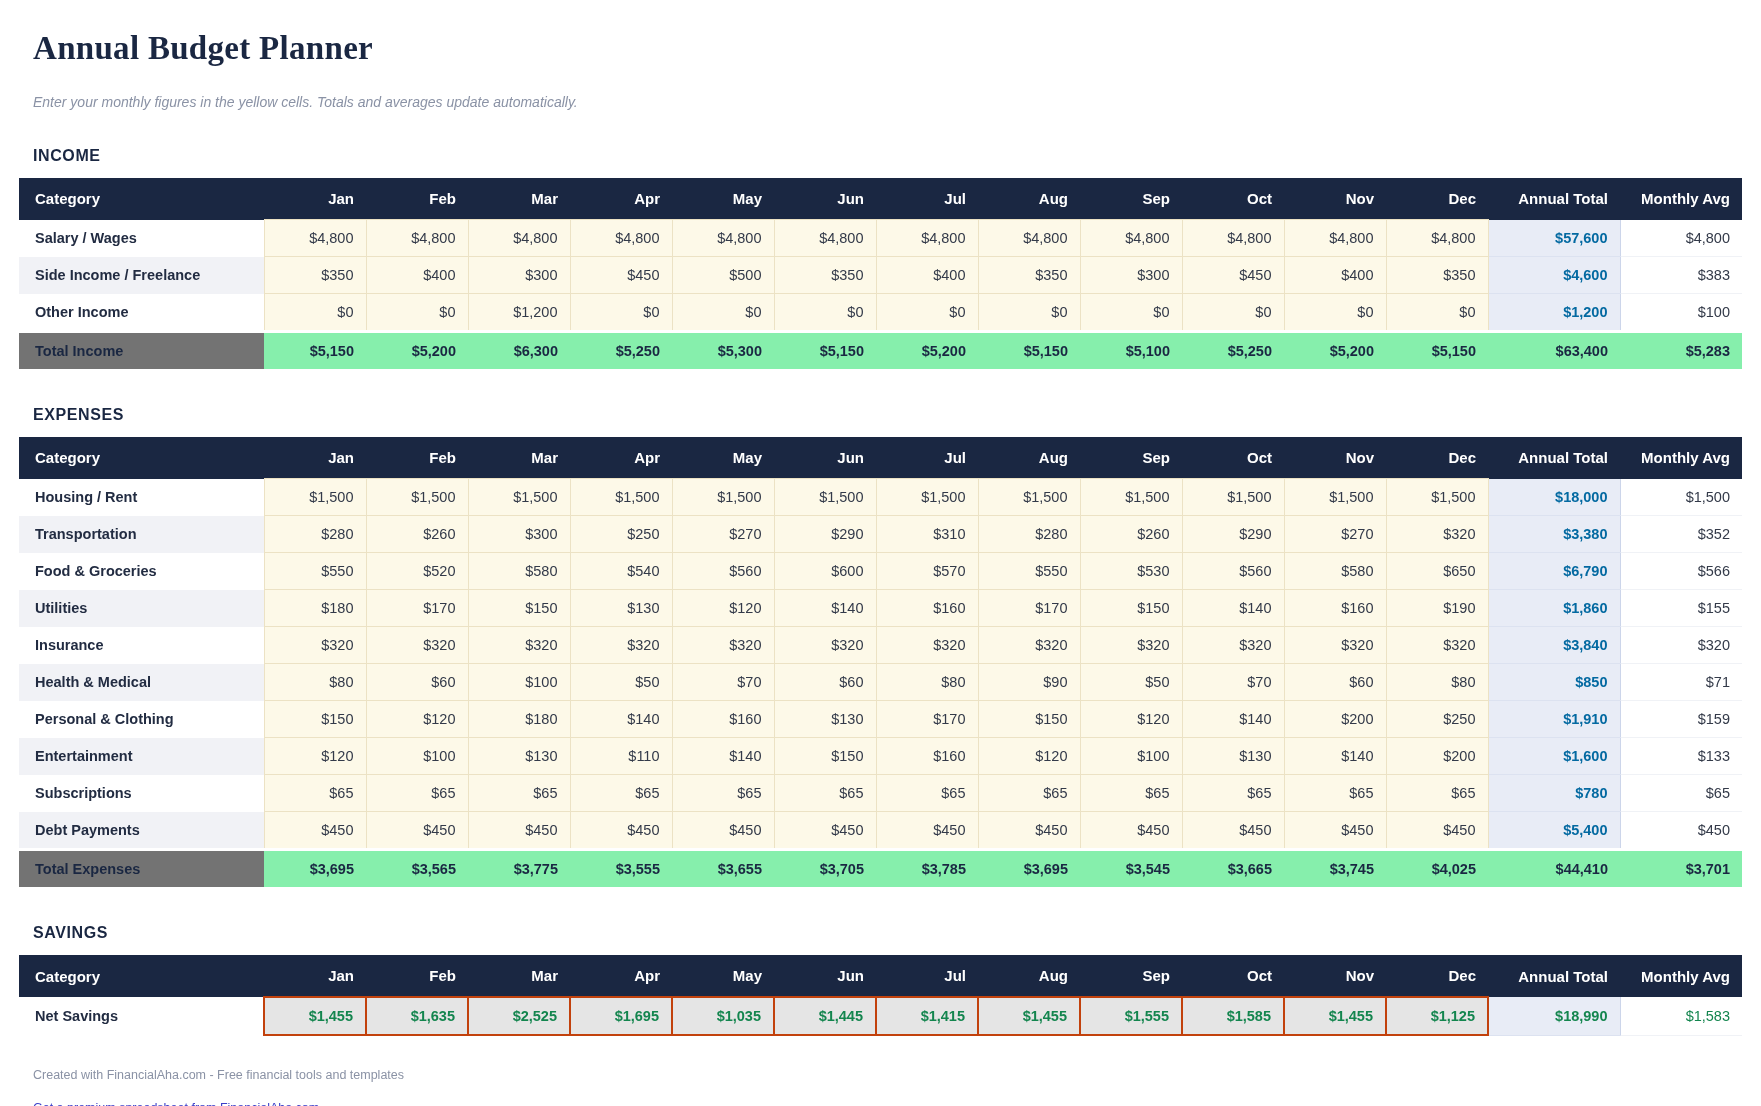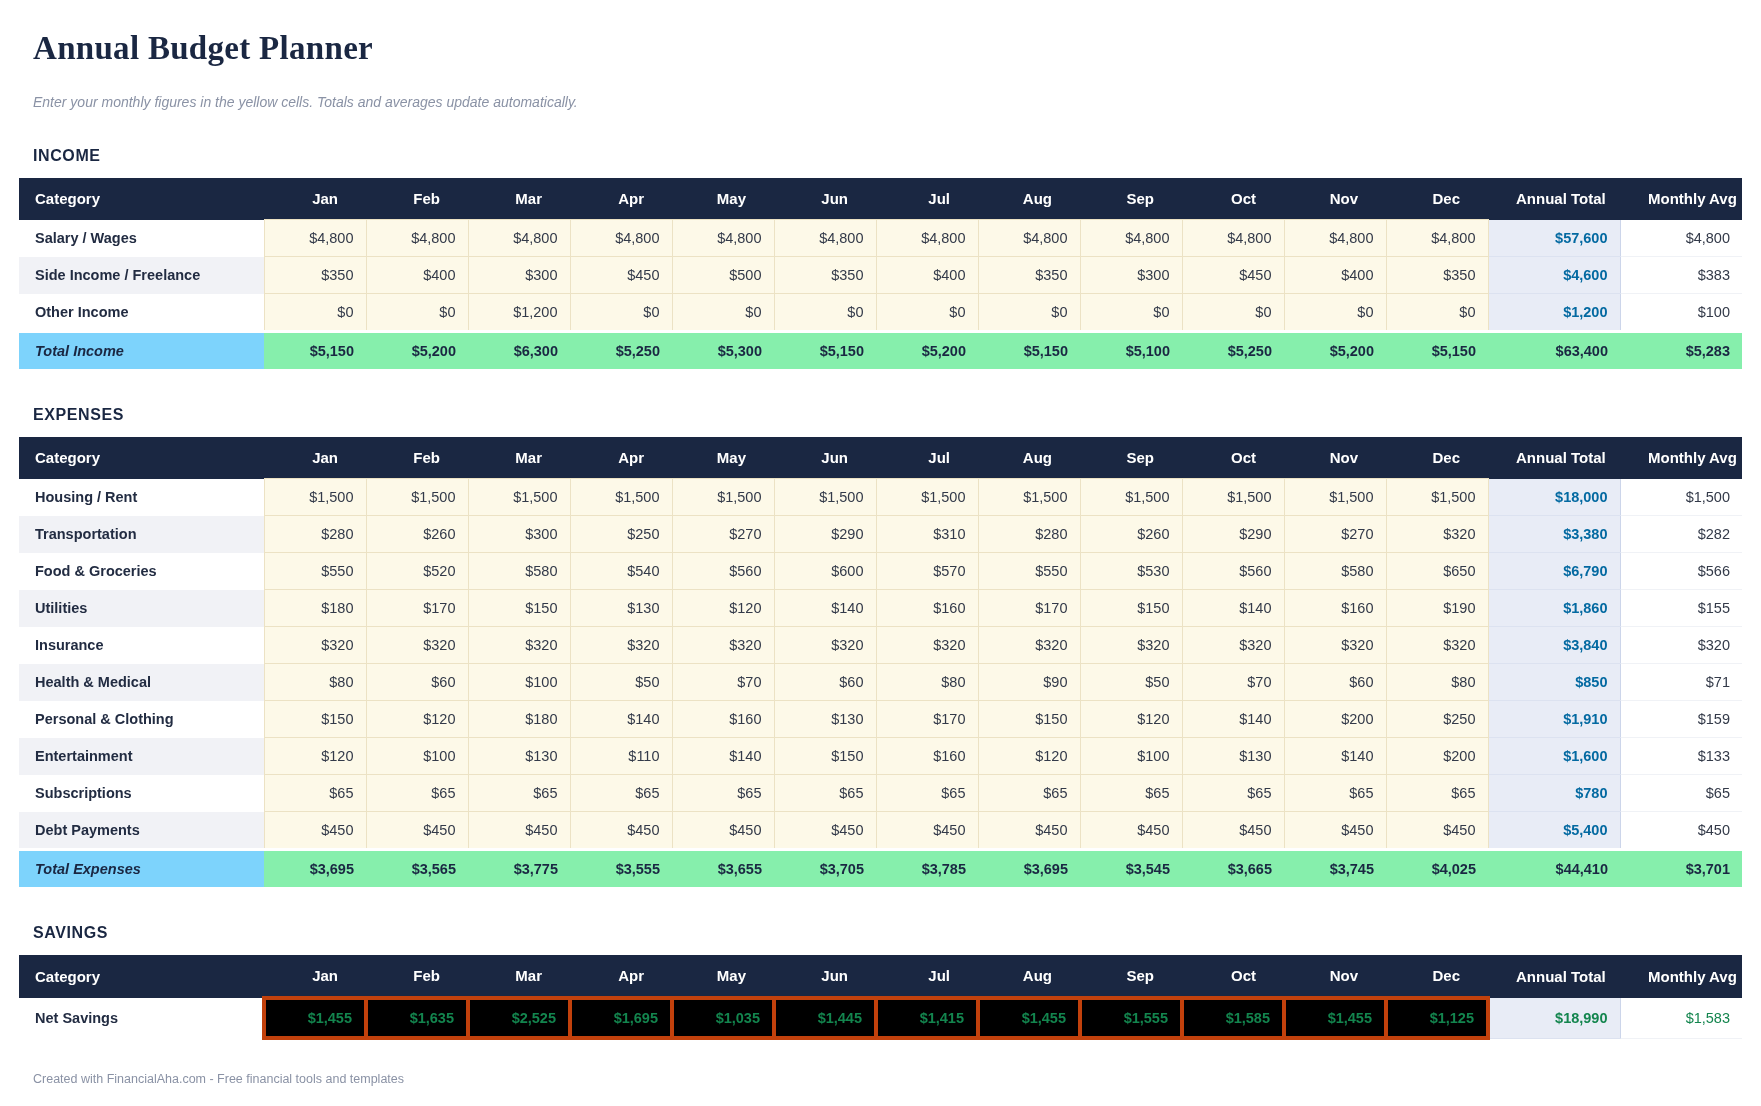--- a/index.html
+++ b/index.html
@@ -36,21 +36,21 @@
     width: 100%;
     border-collapse: collapse;
     table-layout: fixed;
   }
   thead th {
     background: #1a2742;
     color: #ffffff;
     font-size: 15px;
     font-weight: 700;
     text-align: right;
-    padding: 12px 28px;
+    padding: 12px 12px;
     white-space: nowrap;
   }
   thead th.cat { text-align: left; padding-left: 16px; }
   td {
     font-size: 14.5px;
     padding: 10px 12px;
     text-align: right;
     white-space: nowrap;
   }
   td.cat {
@@ -77,25 +77,25 @@
     background: #ffffff;
     color: #333a49;
     border-bottom: 1px solid #f0f2f6;
   }
   tr.total-row td {
     background: #86efac;
     font-weight: 700;
     color: #1a2742;
     border-top: 3px solid #ffffff;
   }
-  tr.total-row td.cat { background: #7dd3fc; font-style: italic; }
+  tr.total-row td.cat { background: #737373; }
   
   td.val.sv {
-    background: #000000;
-    border: 4px solid #c2410c;
+    background: #e5e5e5;
+    border: 2px solid #c2410c;
     color: #13854e;
     font-weight: 700;
     margin-left: 24px;
   }
   td.total-col.sv { color: #13854e; }
   td.avg-col.sv { color: #13854e; font-weight: 400; text-align: right; }
   .footer { margin: 32px 0 0 14px; padding-bottom: 26px; }
   .footer .note {
     color: #8a92a5;
     font-size: 12.5px;
@@ -291,21 +291,21 @@
               <td class="val">$250</td>
               <td class="val">$270</td>
               <td class="val">$290</td>
               <td class="val">$310</td>
               <td class="val">$280</td>
               <td class="val">$260</td>
               <td class="val">$290</td>
               <td class="val">$270</td>
               <td class="val">$320</td>
               <td class="total-col">$3,380</td>
-              <td class="avg-col">$282</td>
+              <td class="avg-col">$352</td>
             </tr>
             <tr class="data-row">
               <td class="cat">Food &amp; Groceries</td>
               <td class="val">$550</td>
               <td class="val">$520</td>
               <td class="val">$580</td>
               <td class="val">$540</td>
               <td class="val">$560</td>
               <td class="val">$600</td>
               <td class="val">$570</td>

